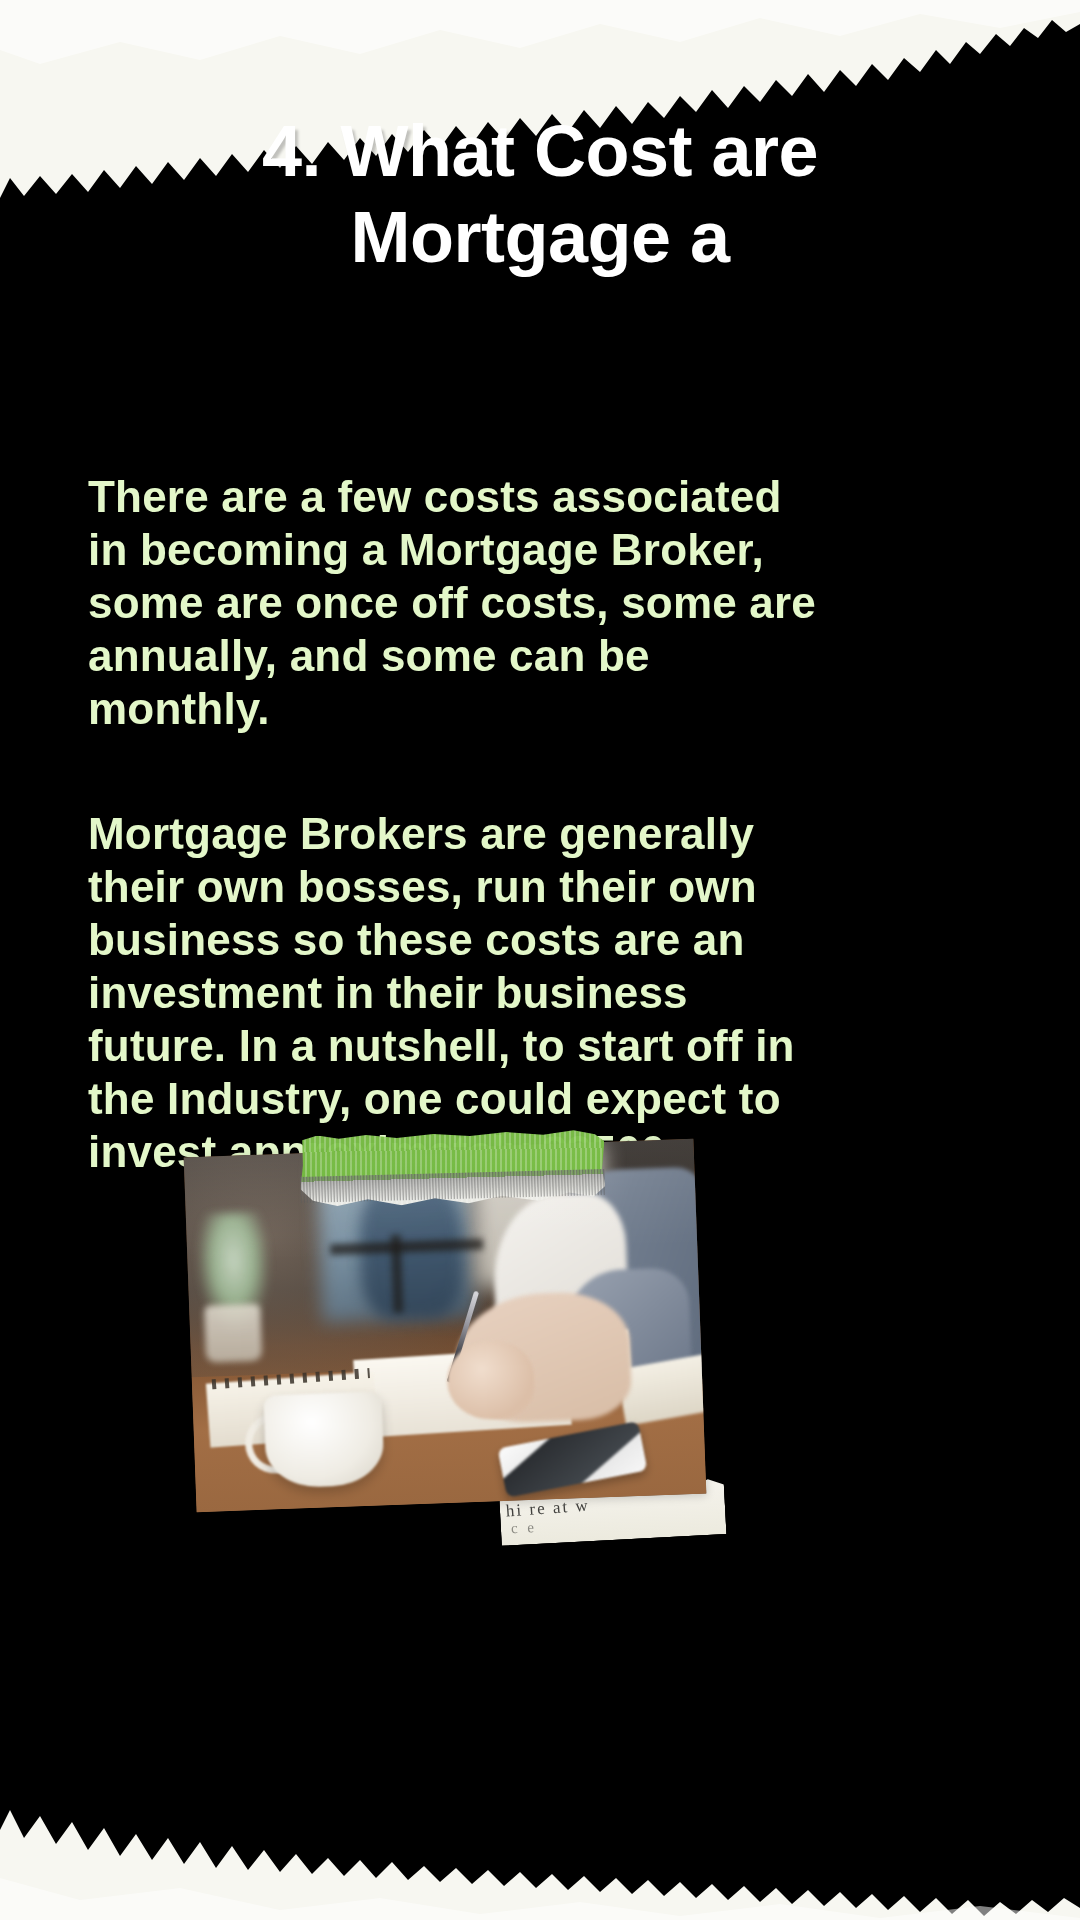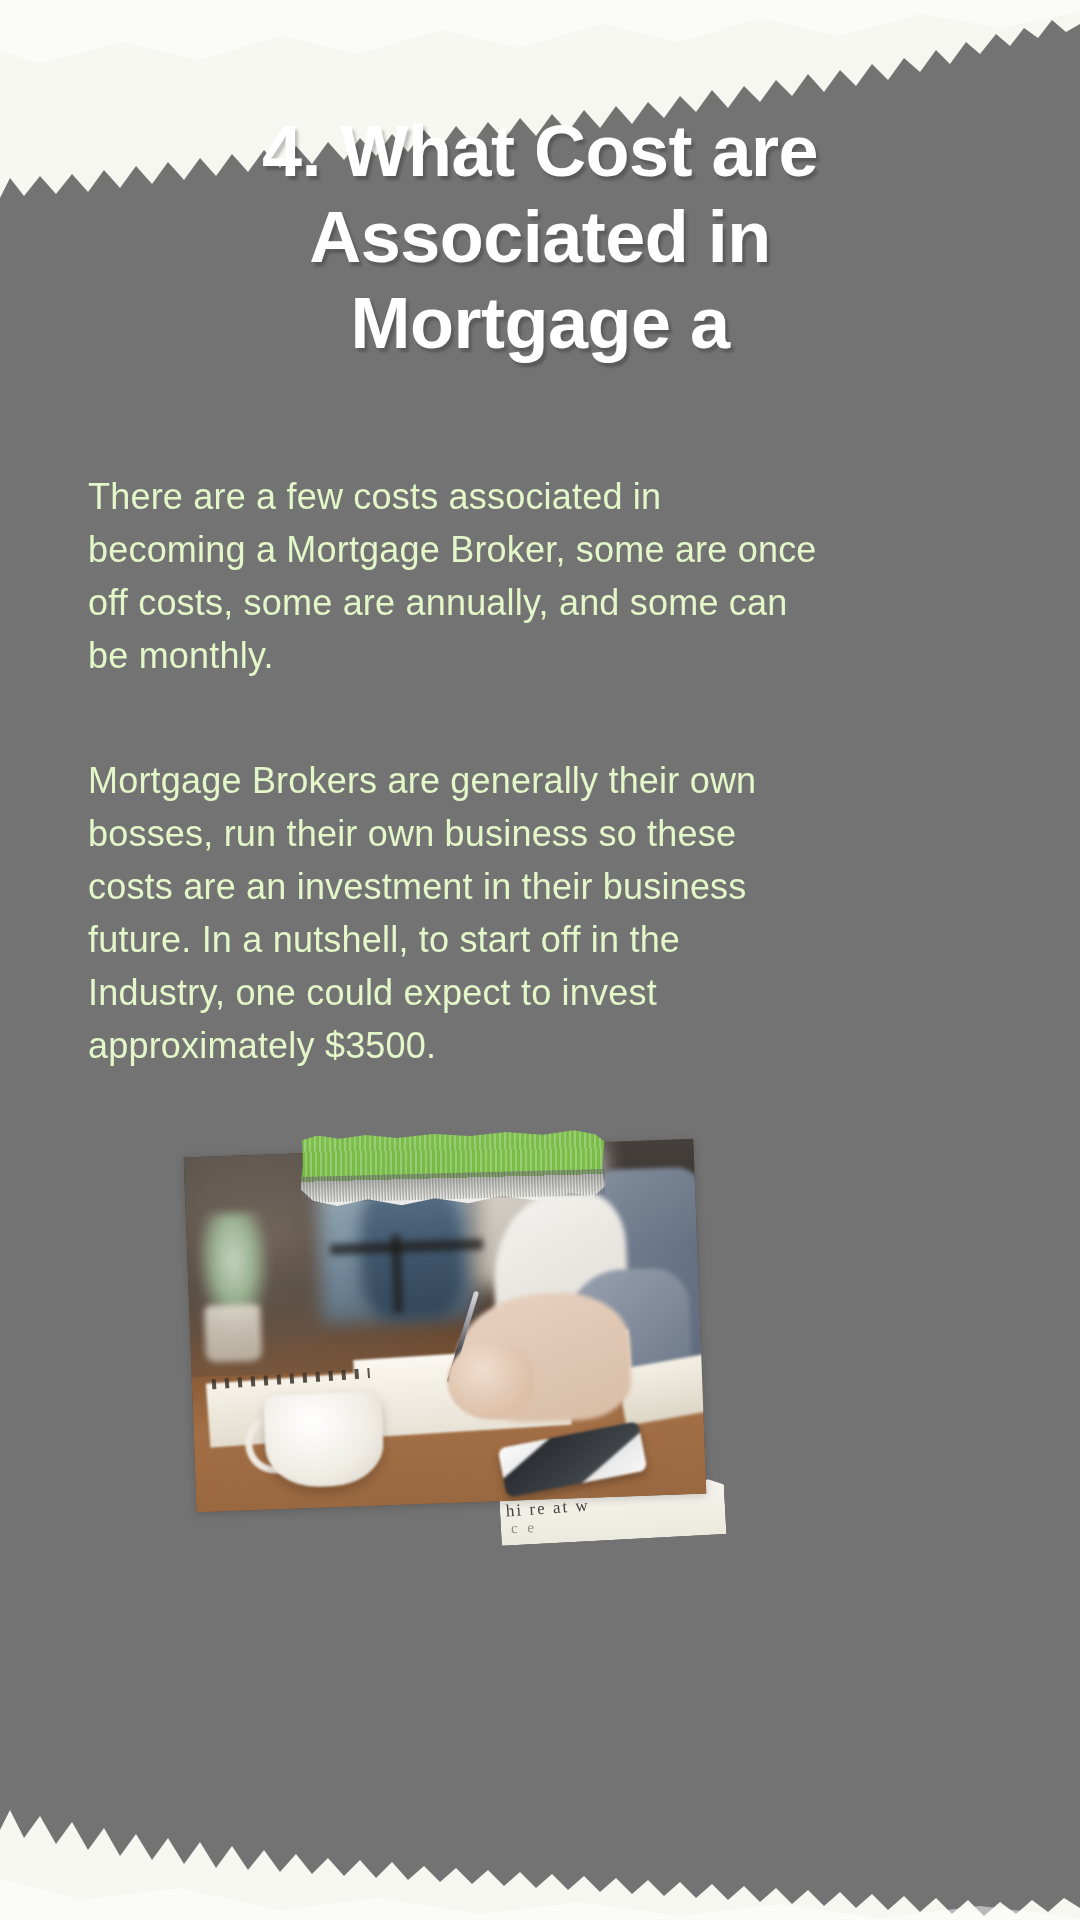--- a/index.html
+++ b/index.html
@@ -3,21 +3,21 @@
 <meta charset="utf-8">
 <style>
   html,body{margin:0;padding:0;}
   body{
     width:1080px;height:1920px;
     background:#2d9220;
     font-family:"Liberation Sans", sans-serif;
     overflow:hidden;
     position:relative;
   }
-  .canvas{position:absolute;inset:0;overflow:hidden;background:#737373;}
+  .canvas{position:absolute;inset:0;overflow:hidden;background:#000000;}
 
   
   .torn{position:absolute;left:0;width:100%;pointer-events:none;}
   .torn-top{top:-2px;height:210px;}
   .torn-bottom{bottom:-2px;height:200px;}
   .torn svg{display:block;width:100%;height:100%;}
 
   
   .title-wrap{
     position:absolute;left:0;right:0;top:108px;
@@ -38,23 +38,23 @@
 
   
   .body-wrap{
     position:absolute;
     left:88px;
     top:470px;
     width:730px;
   }
   .para{
     color:#e3f7c9;
-    font-size:36px;
+    font-size:44px;
     line-height:53px;
-    font-weight:400;
+    font-weight:700;
     letter-spacing:0.2px;
     margin:0;
   }
   .para + .para{margin-top:72px;}
 
   
   .photo-stage{
     position:absolute;
     left:175px;
     top:1110px;
@@ -312,21 +312,20 @@
         L392,136 L376,158 L360,140 L344,162 L328,144 L312,166 L296,148 L280,170 L264,152
         L248,174 L232,156 L216,178 L200,160 L184,182 L168,164 L152,186 L136,168 L120,190
         L104,172 L88,194 L72,176 L56,196 L40,178 L24,198 L10,180 L0,200 Z"></path>
       <path fill="#ffffff" opacity="0.55" d="M0,0 L1080,0 L1080,14 L1000,30 L920,16 L840,38
         L760,20 L680,44 L600,26 L520,50 L440,32 L360,56 L280,38 L200,62 L120,44 L40,66 L0,52 Z"></path>
     </svg>
   </div>
 
   <div class="title-wrap">
     <span class="title-line">4. What Cost are</span>
-    <span class="title-line">Associated in</span>
     <span class="title-line">Mortgage a</span>
   </div>
 
   <div class="body-wrap">
     <p class="para">There are a few costs associated in becoming a Mortgage Broker, some are once off costs, some are annually, and some can be monthly.</p>
     <p class="para">Mortgage Brokers are generally their own bosses, run their own business so these costs are an investment in their business future. In a nutshell, to start off in the Industry, one could expect to invest approximately $3500.</p>
   </div>
 
   <div class="photo-stage">
 

